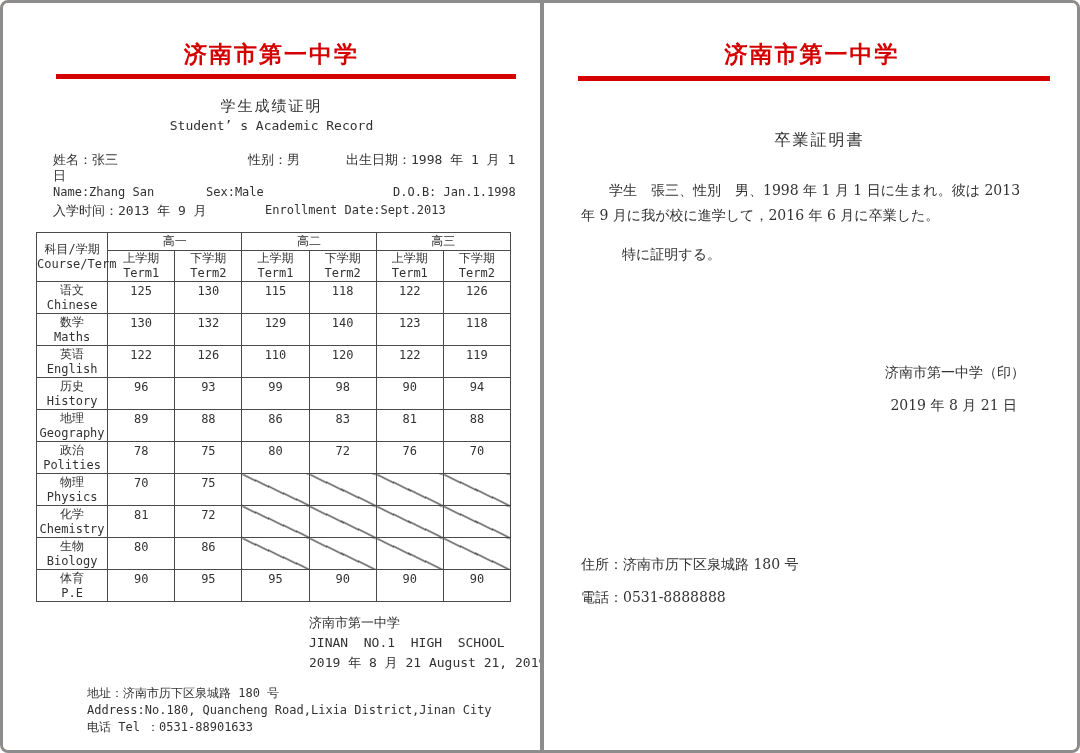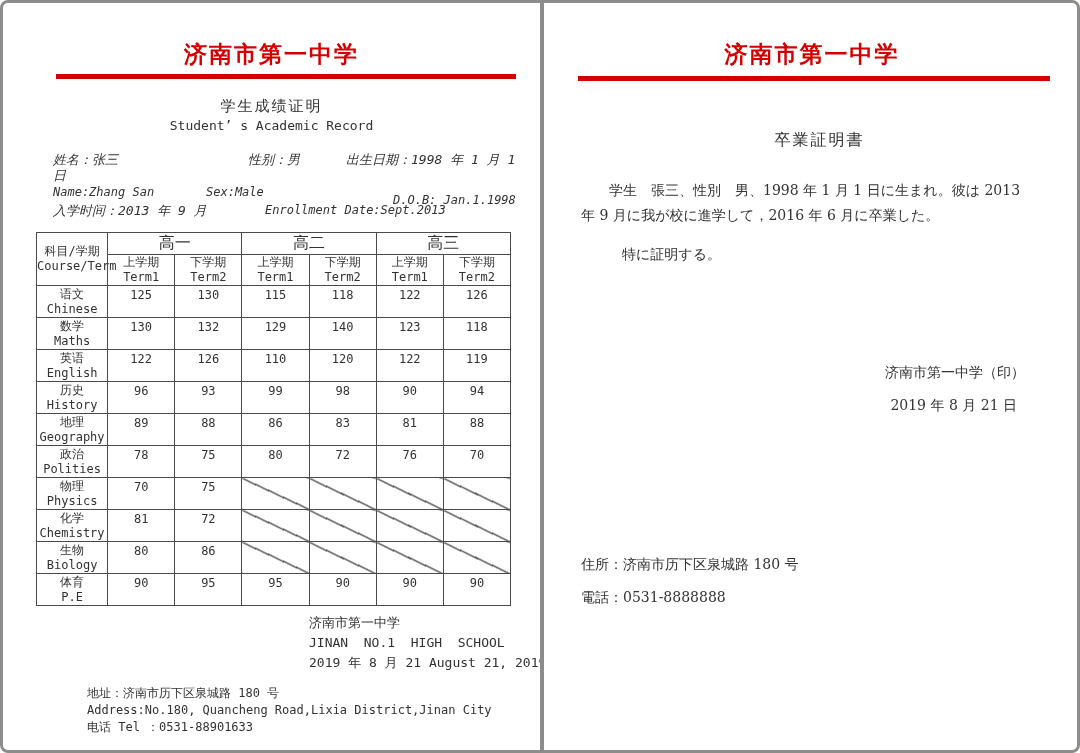--- a/index.html
+++ b/index.html
@@ -19,29 +19,29 @@
   .school-title{position:absolute;left:0;right:0;text-align:center;color:var(--accent-red);font-weight:bold;font-size:23px;letter-spacing:2px;font-family:"DejaVu Serif","Liberation Serif",serif;}
   .page-left .school-title{top:36px;}
   .page-right .school-title{top:36px;}
 
   .rule-left{position:absolute;top:71px;left:53px;width:460px;height:2px;border-top:4px solid var(--accent-red);border-bottom:1px solid var(--accent-red);}
   .rule-right{position:absolute;top:73px;left:34px;width:472px;height:2px;border-top:3px solid var(--accent-red);border-bottom:2px solid var(--accent-red);}
 
   .doc-title-zh{position:absolute;top:94px;left:0;right:0;text-align:center;font-size:15px;letter-spacing:2px;}
   .doc-title-en{position:absolute;top:115px;left:0;right:0;text-align:center;font-size:13px;}
 
-  .abs{position:absolute;white-space:pre;font-style:italic;}
+  .abs{position:absolute;white-space:pre;}
   .fs12{font-size:12px;}
   .fs13{font-size:13px;}
 
   table.grades{position:absolute;top:229px;left:33px;width:475px;border-collapse:collapse;table-layout:fixed;font-size:12px;text-align:center;color:var(--text);}
   table.grades th,table.grades td{border:1px solid var(--table-border);font-weight:normal;padding:0;}
   table.grades col.c0{width:71px;}
   table.grades col.cN{width:67px;}
-  table.grades th.year{height:17px;font-size:16px;}
+  table.grades th.year{height:17px;font-size:12px;}
   table.grades th.term{height:30px;line-height:15px;}
   table.grades th.corner{line-height:15px;margin-top:48px;}
   table.grades tbody th{height:32px;line-height:15px;}
   table.grades tbody td{vertical-align:top;padding-top:2px;line-height:14px;}
   table.grades td.diag{background-image:linear-gradient(to right top,transparent calc(50% - 0.7px),var(--table-border) calc(50% - 0.7px),var(--table-border) calc(50% + 0.7px),transparent calc(50% + 0.7px));}
 
   .sign-block{position:absolute;top:610px;left:306px;font-size:13px;line-height:20px;}
   .addr-block{position:absolute;top:682px;left:48px;font-size:12px;line-height:17px;margin-left:36px;}
   .sign-block div,.addr-block div{white-space:pre;}
 
@@ -62,21 +62,21 @@
     <div class="rule-left"></div>
     <div class="doc-title-zh">学生成绩证明</div>
     <div class="doc-title-en">Student’ s Academic Record</div>
 
     <span class="abs fs13" style="top:148px;left:50px;">姓名：张三</span>
     <span class="abs fs13" style="top:148px;left:245px;">性别：男</span>
     <span class="abs fs13" style="top:148px;left:343px;">出生日期：1998 年 1 月 1</span>
     <span class="abs fs13" style="top:164px;left:50px;">日</span>
     <span class="abs fs12" style="top:182px;left:50px;">Name:Zhang San</span>
     <span class="abs fs12" style="top:182px;left:203px;">Sex:Male</span>
-    <span class="abs fs12" style="top:182px;left:390px;margin-top:8px;">D.O.B: Jan.1.1998</span>
+    <span class="abs fs12" style="top:182px;left:390px;">D.O.B: Jan.1.1998</span>
     <span class="abs fs13" style="top:199px;left:50px;">入学时间：2013 年 9 月</span>
     <span class="abs fs12" style="top:200px;left:262px;">Enrollment Date:Sept.2013</span>
 
     <table class="grades">
       <colgroup>
         <col class="c0">
           <col class="cN">
           <col class="cN">
           <col class="cN">
           <col class="cN">

